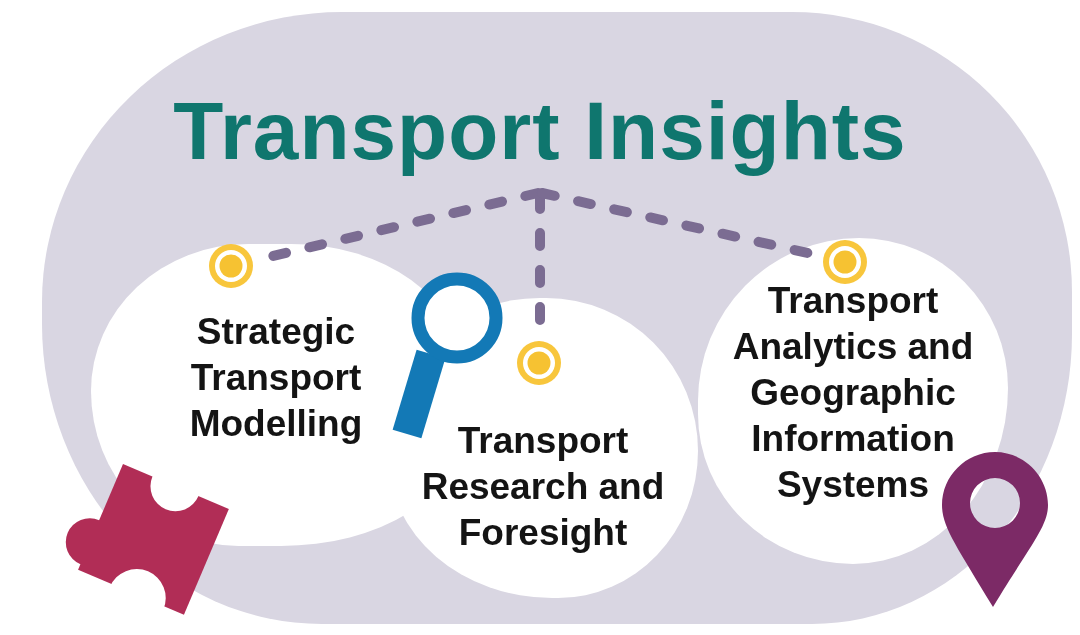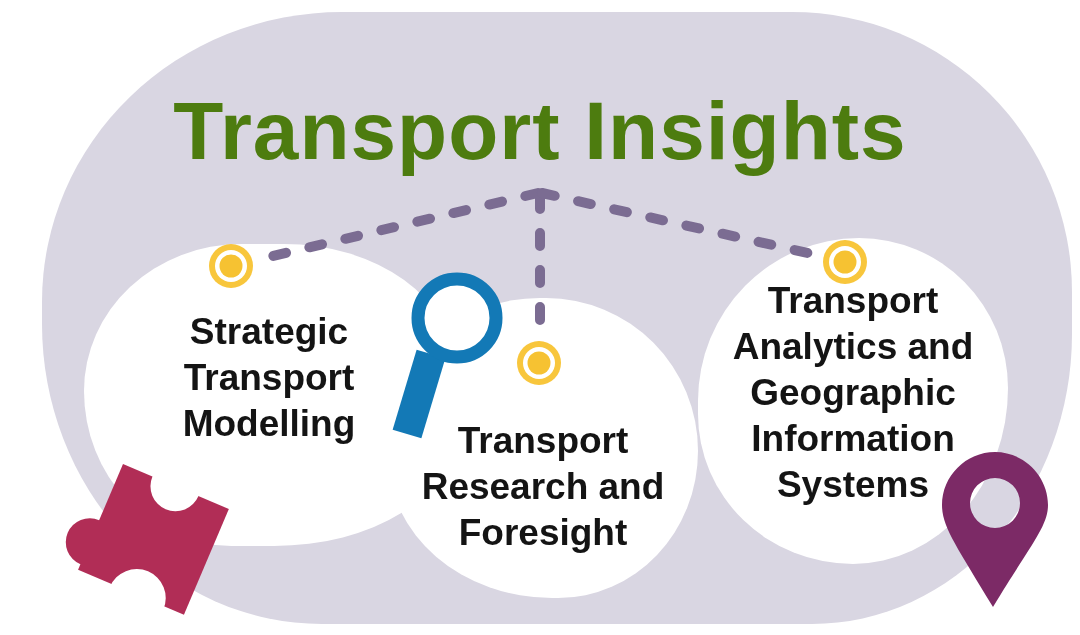--- a/index.html
+++ b/index.html
@@ -8,33 +8,33 @@
     font-family:"Liberation Sans", sans-serif; background:#ffffff;
   }
   .blob {
     position:absolute; left:42px; top:12px; width:1030px; height:612px;
     background:#d9d6e2;
     border-radius: 300px 280px 260px 280px / 290px 280px 290px 300px;
   }
   .title {
     position:absolute; left:0; top:84px; width:100%; margin:0;
     text-align:center; font-size:82px; font-weight:bold; letter-spacing:1px;
-    color:#4d7c0f;
+    color:#0f766e;
   }
   .bubble {
     position:absolute; background:#ffffff;
     display:flex; align-items:center; justify-content:center;
     text-align:center; box-sizing:border-box;
   }
   .bubble-label {
     font-weight:bold; color:#141414; font-size:37px; line-height:46px;
     white-space:pre-line;
   }
   .bubble-left {
-    left:84px; top:244px; width:370px; height:302px; padding-bottom:34px;
+    left:91px; top:244px; width:370px; height:302px; padding-bottom:34px;
     border-radius: 48% 52% 55% 45% / 55% 46% 42% 58%;
   }
   .bubble-mid {
     left:388px; top:298px; width:310px; height:300px; padding-top:78px;
     border-radius: 50% 50% 46% 54% / 46% 52% 50% 48%;
   }
   .bubble-right {
     left:698px; top:238px; width:310px; height:326px; padding-bottom:16px;
     border-radius: 52% 48% 50% 50% / 50% 46% 54% 46%;
   }

